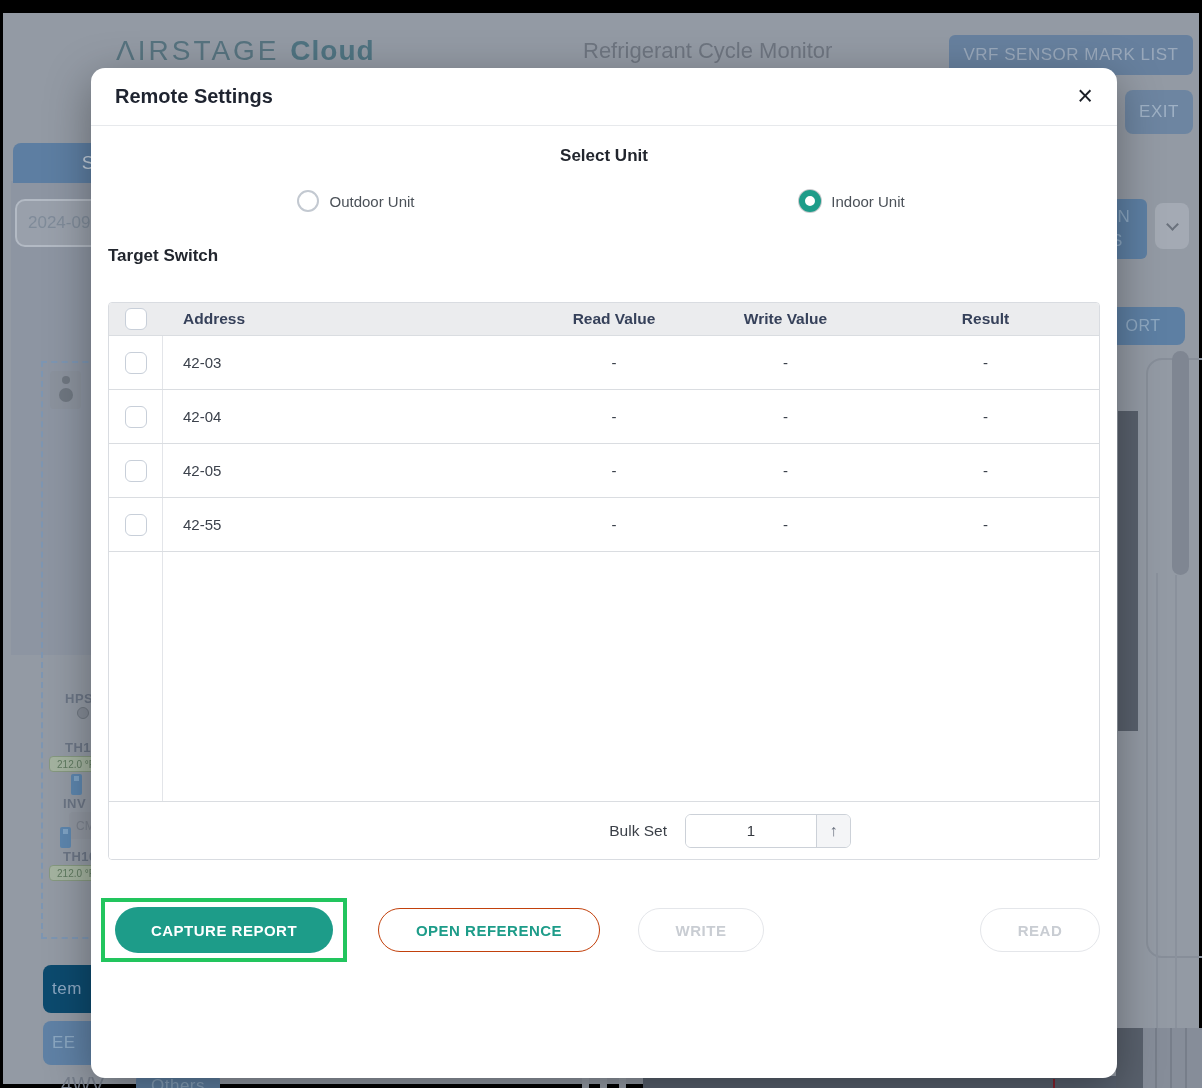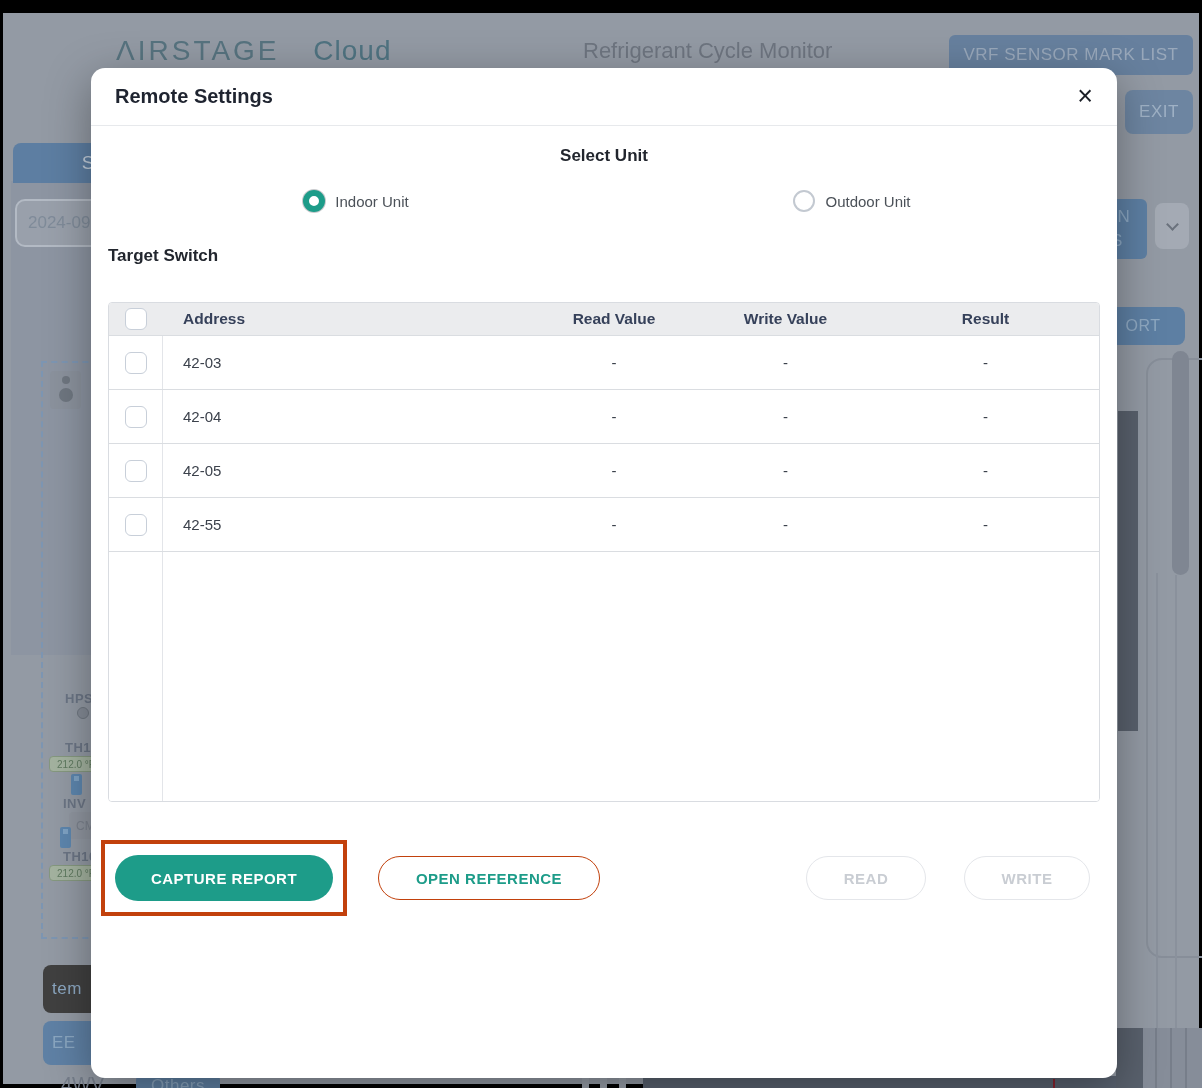--- a/index.html
+++ b/index.html
@@ -4,21 +4,21 @@
 <style>
   * { margin:0; padding:0; box-sizing:border-box; }
   html,body { width:1202px; height:1088px; }
   body { font-family:"Liberation Sans", sans-serif; background:#000; position:relative; overflow:hidden; }
 
   
   .screen { position:absolute; left:3px; top:13px; width:1196px; height:1071px; background:#939aa4; }
   .abs { position:absolute; }
 
   .logo { left:113px; top:22px; font-size:28px; letter-spacing:3px; color:#57737f; font-weight:500; }
-  .logo b { color:#4f7381; font-weight:400; letter-spacing:1px;margin-left:23px; }
+  .logo b { color:#4f7381; font-weight:700; letter-spacing:1px; }
   .bg-title { left:580px; top:25px; font-size:22px; color:#6e7580; }
   .bg-btn { background:#67809e; color:#99a8bb; display:flex; align-items:center; justify-content:center;
             border-radius:6px; font-size:16px; letter-spacing:0.5px; }
   .vrf-btn { left:946px; top:22px; width:244px; height:40px; font-size:17px; }
   .exit-btn { left:1122px; top:77px; width:68px; height:44px; border-radius:8px; background:#6d85a1; color:#9fb1c5; font-size:17px; }
   .left-panel { left:8px; top:168px; width:92px; height:474px; background:#8d95a2; }
   .tab-s { left:10px; top:130px; width:100px; height:40px; border-radius:8px 8px 0 0; background:#5d7ea2;
            color:#c3cfdc; font-size:19px; justify-content:flex-end; padding-right:18px; }
   .date-box { left:12px; top:186px; width:140px; height:48px; border:2px solid #b3bac4; border-radius:10px;
               background:#99a0ab; color:#7f8b99; font-size:17px; display:flex; align-items:center; padding-left:11px; }
@@ -35,21 +35,21 @@
   .speaker i { display:block; border-radius:50%; background:#6f7781; margin:5px auto 0; }
   .speaker .c1 { width:8px; height:8px; } .speaker .c2 { width:14px; height:14px; margin-top:4px; }
   .dlabel { font-size:13px; font-weight:bold; color:#6b7585; letter-spacing:0.5px; }
   .hps-circle { left:74px; top:694px; width:12px; height:12px; border-radius:50%; background:#848b96; border:1px solid #6f7781; }
   .badge { left:46px; width:54px; height:16px; background:#a4b3a0; border:1px solid #85987f; border-radius:4px;
            color:#5f7a60; font-size:10px; display:flex; align-items:center; justify-content:center; }
   .blue-icon { width:11px; height:21px; background:#5d86ae; border-radius:2px; }
   .blue-icon:before { content:""; display:block; width:5px; height:5px; background:#7fa3c4; margin:2px 0 0 3px; }
   .cm-box { left:66px; top:799px; width:40px; height:27px; background:#9096a0; border-radius:4px;
             color:#7b828d; font-size:12px; display:flex; align-items:center; padding-left:7px; }
-  .tem-btn { left:40px; top:952px; width:70px; height:48px; border-radius:8px; background:#404040; color:#8ba7c1;
+  .tem-btn { left:40px; top:952px; width:70px; height:48px; border-radius:8px; background:#0c4a6e; color:#8ba7c1;
              font-size:17px; justify-content:flex-start; padding-left:9px; }
   .ee-btn { left:40px; top:1008px; width:70px; height:44px; border-radius:8px; background:#5f81a5; color:#8ba7c1;
             font-size:17px; justify-content:flex-start; padding-left:9px; }
 
   
   .right-outline { left:1143px; top:345px; width:80px; height:600px; border:2px solid #878e99; border-radius:16px; }
   .dark-bar { left:1115px; top:398px; width:20px; height:320px; background:#59616d; }
   .scroll-thumb { left:1169px; top:338px; width:17px; height:224px; background:#7f8692; border-radius:9px; }
   .vline { width:2px; background:#8a919c; }
   .bottom-dark { left:640px; top:1063px; width:500px; height:22px; background:#596270; }
@@ -99,21 +99,21 @@
   .tfoot { border-top:1px solid #dadde1; height:58px; display:flex; align-items:center;
            justify-content:flex-end; padding-right:248px; background:#fff; }
   .bulk-label { font-size:15.5px; color:#3a3f47; margin-right:18px; }
   .bulk-group { display:flex; height:34px; border:1px solid #ccd1d8; border-radius:6px; overflow:hidden; }
   .bulk-input { width:130px; border:none; text-align:center; font-size:15px; color:#34383f; outline:none;
                 font-family:"Liberation Sans", sans-serif; }
   .bulk-up { width:34px; background:#f4f5f7; border:none; border-left:1px solid #ccd1d8; color:#6b7280;
              font-size:16px; cursor:pointer; }
 
   .actions { margin-top:38px; display:flex; align-items:center; }
-  .annotation-box { border:4px solid #c2410c; padding:11px 10px; margin-left:-7px; }
+  .annotation-box { border:4px solid #22c55e; padding:5px 10px; margin-left:-7px; }
   .pill { border-radius:23px; font-weight:bold; font-size:15px; letter-spacing:0.5px; cursor:pointer;
           display:flex; align-items:center; justify-content:center; font-family:"Liberation Sans", sans-serif; }
   .btn-capture { width:218px; height:46px; background:#1d9c89; color:#fff; border:none; }
   .btn-open { width:222px; height:44px; background:#fff; border:1px solid #c2410c; color:#1d9c89; margin-left:31px; }
   .btn-read { width:120px; height:44px; background:#fff; border:1px solid #e4e6ea; color:#c9cdd3; margin-left:auto; }
   .btn-write { width:126px; height:44px; background:#fff; border:1px solid #e4e6ea; color:#c9cdd3; margin-left:38px; margin-right:10px; }
   .caption { margin:3px 0 0 45px; font-size:15px; color:#2e3238; }
 
   .flexc { display:flex; align-items:center; justify-content:center; }
 </style>
@@ -180,28 +180,28 @@
     <div class="modal-header">
       <div class="modal-title">Remote Settings</div>
       <button class="close-btn">×</button>
     </div>
     <div class="modal-body">
       <div class="select-unit-heading">Select Unit</div>
 
       <div class="radio-row">
         <div class="half">
           <div class="radio-group">
+            <span class="radio unselected"></span>
+            <span class="radio-label">Outdoor Unit</span>
+          </div>
+        </div>
+        <div class="half">
+          <div class="radio-group">
             <span class="radio selected"></span>
             <span class="radio-label">Indoor Unit</span>
-          </div>
-        </div>
-        <div class="half">
-          <div class="radio-group">
-            <span class="radio unselected"></span>
-            <span class="radio-label">Outdoor Unit</span>
           </div>
         </div>
       </div>
 
       <div class="target-heading">Target Switch</div>
 
 
       <div class="table">
         <div class="trow thead">
           <div class="cell-check">
@@ -248,26 +248,33 @@
           <div class="cell-c">-</div>
           <div class="cell-c">-</div>
           <div class="cell-c">-</div>
         </div>
 
         <div class="empty-zone">
           <div class="cell-check"></div>
             <div></div>
         </div>
 
+        <div class="tfoot">
+          <span class="bulk-label">Bulk Set</span>
+          <span class="bulk-group">
+            <input class="bulk-input" value="1" style="">
+            <button class="bulk-up">↑</button>
+          </span>
+        </div>
       </div>
 
       <div class="actions">
         <span class="annotation-box">
           <button class="pill btn-capture">CAPTURE REPORT</button>
         </span>
         <button class="pill btn-open">OPEN REFERENCE</button>
+        <button class="pill btn-write">WRITE</button>
         <button class="pill btn-read">READ</button>
-        <button class="pill btn-write">WRITE</button>
       </div>
     </div>
   </div>
 
 </div>
 
 </body></html>

